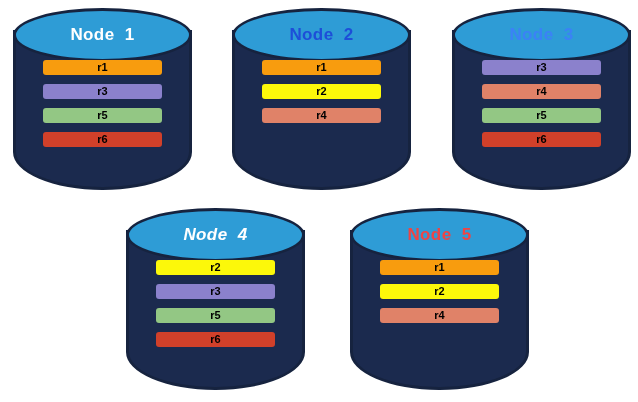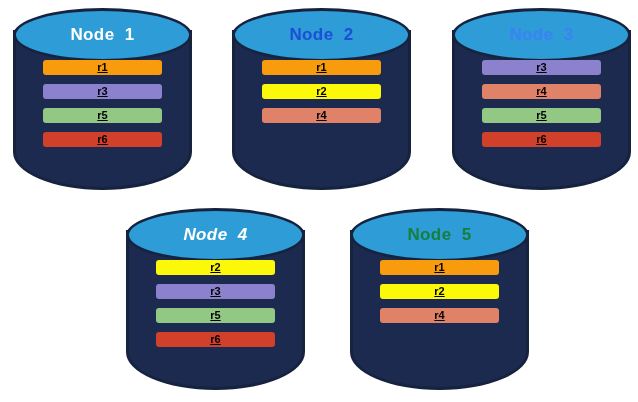--- a/index.html
+++ b/index.html
@@ -81,21 +81,20 @@
     position: relative;
     width: 119px;
     height: 15px;
     margin-bottom: 9px;
     border-radius: 3px;
     text-align: center;
     line-height: 15px;
     font-size: 11px;
     font-weight: bold;
     color: #000000;
-    text-decoration: underline;
   }
 </style>
 </head>
 <body>
 
 <div id="diagram" style="background: rgb(255, 255, 255);">
     <div class="node" style="left: 13px; top: 8px;">
       <div class="cyl-body" style="background: rgb(27, 42, 78); border-color: rgb(22, 35, 63);"></div>
       <div class="cyl-top" style="background: rgb(46, 156, 214); border-color: rgb(22, 35, 63);"></div>
       <div class="node-label" style="color: rgb(255, 255, 255);">Node  1</div>
@@ -134,20 +133,20 @@
       <div class="replica-stack">
         <div class="replica" style="background: rgb(252, 248, 10); color: rgb(0, 0, 0);">r2</div>
         <div class="replica" style="background: rgb(139, 129, 204); color: rgb(0, 0, 0);">r3</div>
         <div class="replica" style="background: rgb(147, 199, 132); color: rgb(0, 0, 0);">r5</div>
         <div class="replica" style="background: rgb(209, 64, 42); color: rgb(0, 0, 0);">r6</div>
       </div>
     </div>
     <div class="node" style="left: 350px; top: 208px;">
       <div class="cyl-body" style="background: rgb(27, 42, 78); border-color: rgb(22, 35, 63);"></div>
       <div class="cyl-top" style="background: rgb(46, 156, 214); border-color: rgb(22, 35, 63);"></div>
-      <div class="node-label" style="color: #15803d;">Node  5</div>
+      <div class="node-label" style="color: #ef4444;">Node  5</div>
       <div class="replica-stack">
         <div class="replica" style="background: rgb(248, 156, 14); color: rgb(0, 0, 0);">r1</div>
         <div class="replica" style="background: rgb(252, 248, 10); color: rgb(0, 0, 0);">r2</div>
         <div class="replica" style="background: rgb(224, 130, 104); color: rgb(0, 0, 0);">r4</div>
       </div>
     </div>
   </div>
 
 </body></html>

